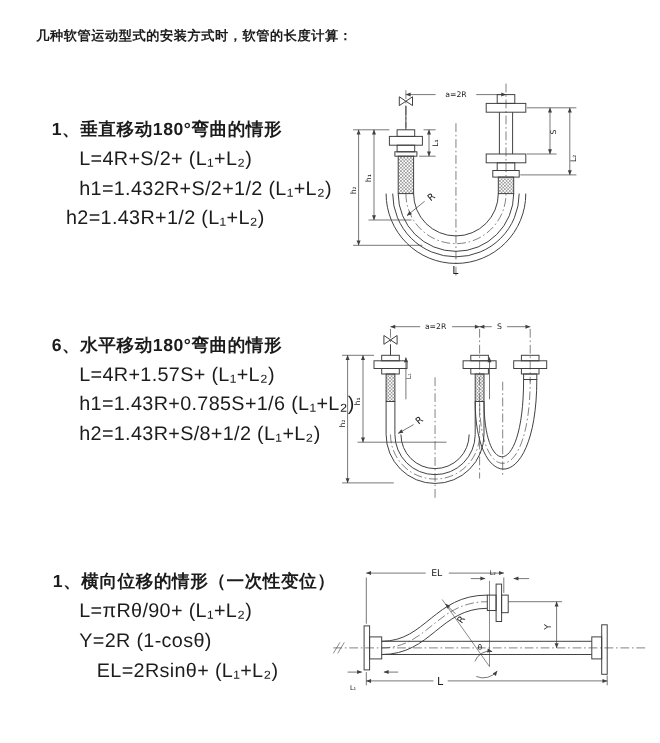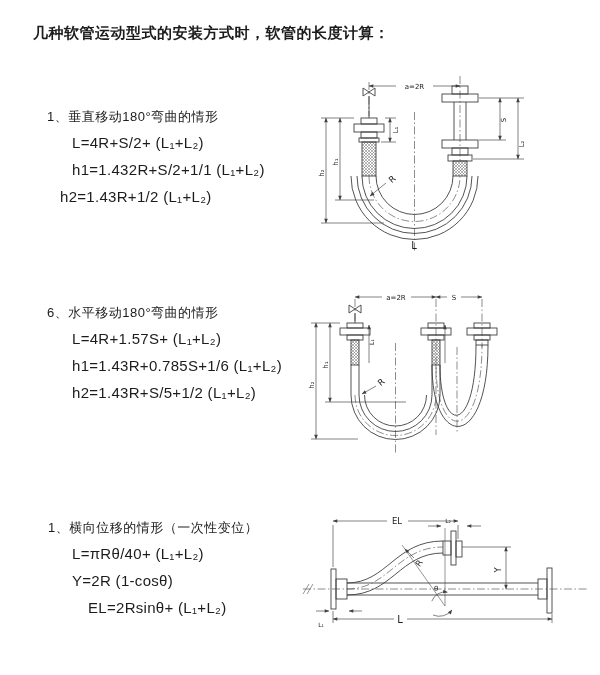--- a/index.html
+++ b/index.html
@@ -1,23 +1,23 @@
 <!DOCTYPE html>
 <html><head>
 <meta charset="utf-8">
 <style>
   html,body{margin:0;padding:0}
   body{
     width:600px;height:675px;background:#ffffff;position:relative;overflow:hidden;
     font-family:"Liberation Sans","DejaVu Sans",sans-serif;color:#1c1c1c;
   }
   .abs{position:absolute;white-space:nowrap}
-  .title{font-size:15px;font-weight:700;letter-spacing:.5px}
-  .heading{font-size:13px;font-weight:400;letter-spacing:.5px}
-  .formula{font-size:15px;font-weight:400;letter-spacing:.3px}
+  .title{font-size:12px;font-weight:700;letter-spacing:.5px}
+  .heading{font-size:16px;font-weight:700;letter-spacing:.5px}
+  .formula{font-size:18px;font-weight:400;letter-spacing:.3px}
   svg.diag{position:absolute}
   g.ln{stroke:#404040;fill:none;stroke-width:.9;stroke-linecap:butt}
   g.ln .hatch{fill:url(#hatch)}
   .cl{stroke-dasharray:8 2.5 1.5 2.5;stroke-width:.6}
   .thin{stroke-width:.55}
   g.dim{stroke:#404040;fill:none;stroke-width:.65}
   g.dim text{fill:#1c1c1c;stroke:none;font-size:7px;font-family:"DejaVu Sans",sans-serif}
   g.dim text.big{font-size:10px}
   g.dim text.mid{font-size:8.5px}
   g.dim text.tiny{font-size:6px}
@@ -35,30 +35,30 @@
     </pattern>
   </defs>
 </svg>
 
 <div class="page">
 
   <div class="abs title" style="left:33px;top:24px">几种软管运动型式的安装方式时，软管的长度计算：</div>
 
   <div class="abs heading" style="left:47px;top:108px">1、垂直移动180°弯曲的情形</div>
   <div class="abs formula" style="left:72px;top:134px">L=4R+S/2+ (L₁+L₂)</div>
-  <div class="abs formula" style="left:72px;top:161px">h1=1.432R+S/2+1/1 (L₁+L₂)</div>
+  <div class="abs formula" style="left:72px;top:161px">h1=1.432R+S/2+1/2 (L₁+L₂)</div>
   <div class="abs formula" style="left:60px;top:188px">h2=1.43R+1/2 (L₁+L₂)</div>
 
   <div class="abs heading" style="left:47px;top:304px">6、水平移动180°弯曲的情形</div>
   <div class="abs formula" style="left:72px;top:330px">L=4R+1.57S+ (L₁+L₂)</div>
   <div class="abs formula" style="left:72px;top:357px">h1=1.43R+0.785S+1/6 (L₁+L₂)</div>
-  <div class="abs formula" style="left:72px;top:384px">h2=1.43R+S/5+1/2 (L₁+L₂)</div>
+  <div class="abs formula" style="left:72px;top:384px">h2=1.43R+S/8+1/2 (L₁+L₂)</div>
 
   <div class="abs heading" style="left:48px;top:519px">1、横向位移的情形（一次性变位）</div>
-  <div class="abs formula" style="left:72px;top:545px">L=πRθ/40+ (L₁+L₂)</div>
+  <div class="abs formula" style="left:72px;top:545px">L=πRθ/90+ (L₁+L₂)</div>
   <div class="abs formula" style="left:72px;top:572px">Y=2R (1-cosθ)</div>
   <div class="abs formula" style="left:88px;top:599px">EL=2Rsinθ+ (L₁+L₂)</div>
 
   <svg class="diag" style="left:312px;top:70px" width="215" height="195" viewBox="0 0 215 195">
     <g class="ln">
       <path class="cl" d="M57,12 V46"></path>
       <path class="cl" d="M148,6 V92"></path>
       <path class="cl" d="M102.5,42 V182"></path>
       <path class="cl" d="M57,106 A45.5,45.5 0 0 0 148,106"></path>
       <path d="M51,18 L51,26 L57,22 Z M63,18 L63,26 L57,22 Z"></path>

